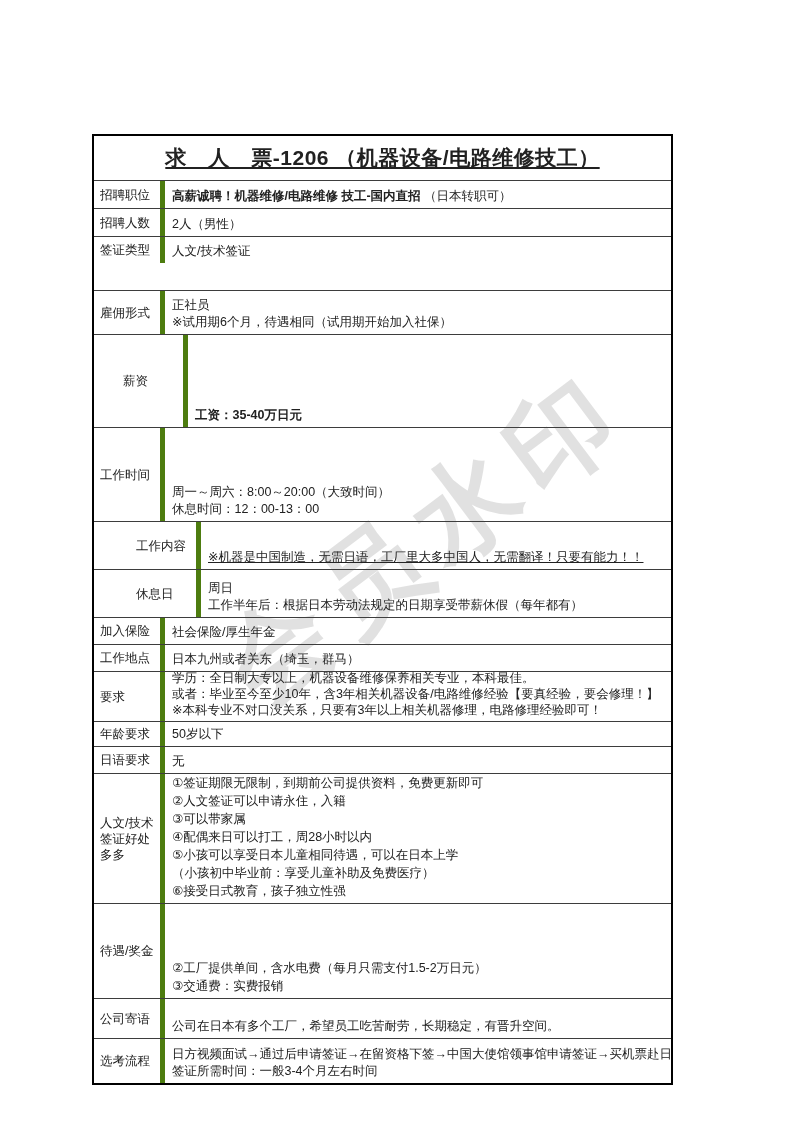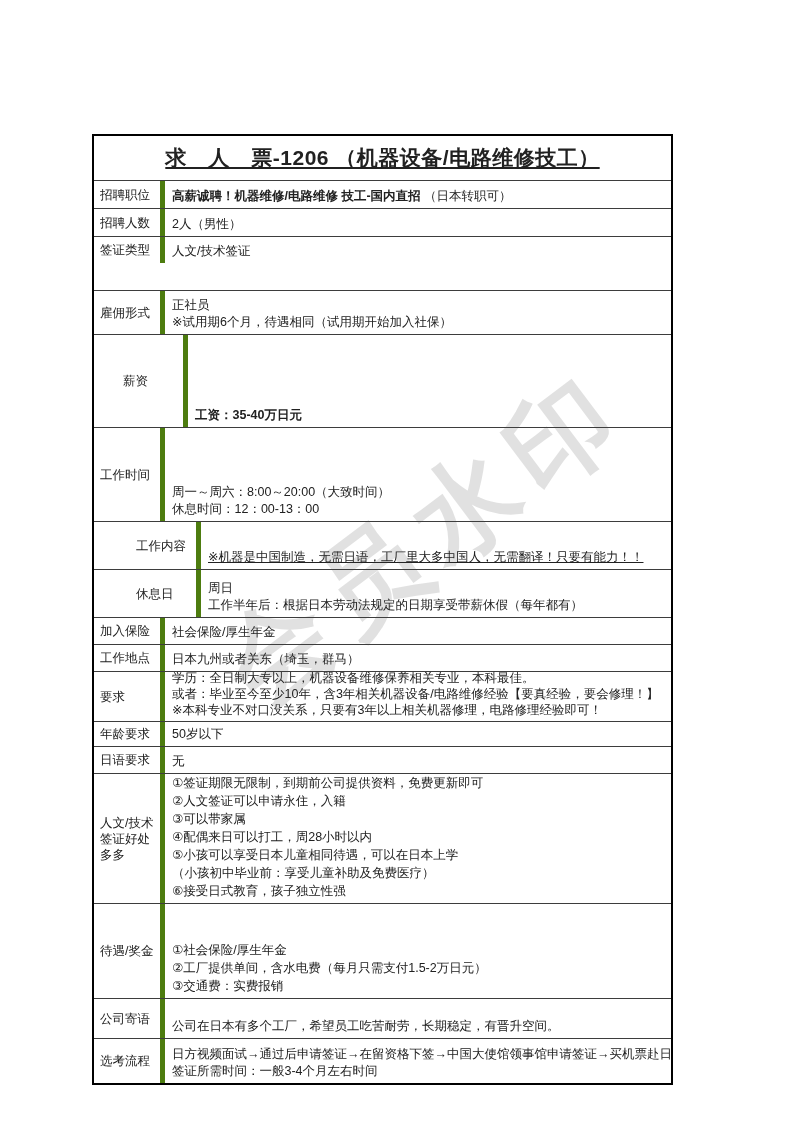--- a/index.html
+++ b/index.html
@@ -217,21 +217,20 @@
         <div class="line">④配偶来日可以打工，周28小时以内</div>
         <div class="line">⑤小孩可以享受日本儿童相同待遇，可以在日本上学</div>
         <div class="line">（小孩初中毕业前：享受儿童补助及免费医疗）</div>
         <div class="line">⑥接受日式教育，孩子独立性强</div>
       </div>
     </div>
 
     <div class="row h95 lh18">
       <div class="cell label">待遇/奖金</div>
       <div class="cell content">
-        <div class="line">①社会保险/厚生年金</div>
         <div class="line">②工厂提供单间，含水电费（每月只需支付1.5-2万日元）</div>
         <div class="line">③交通费：实费报销</div>
       </div>
     </div>
 
     <div class="row h40">
       <div class="cell label">公司寄语</div>
       <div class="cell content">
         <div class="line">公司在日本有多个工厂，希望员工吃苦耐劳，长期稳定，有晋升空间。</div>
       </div>

